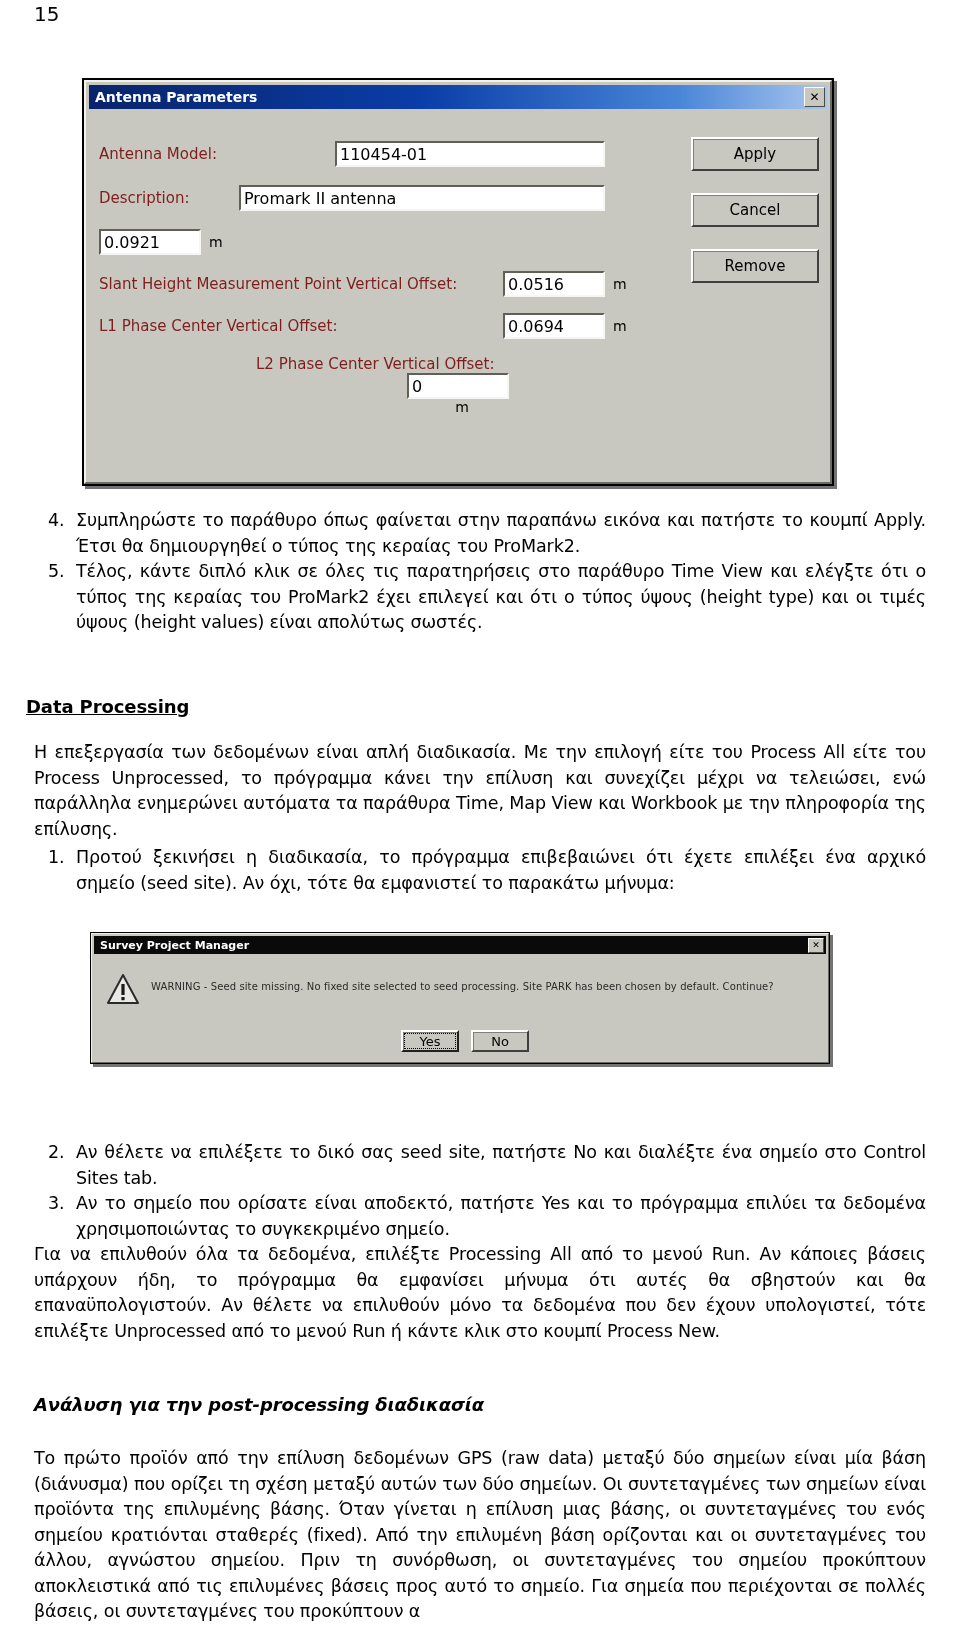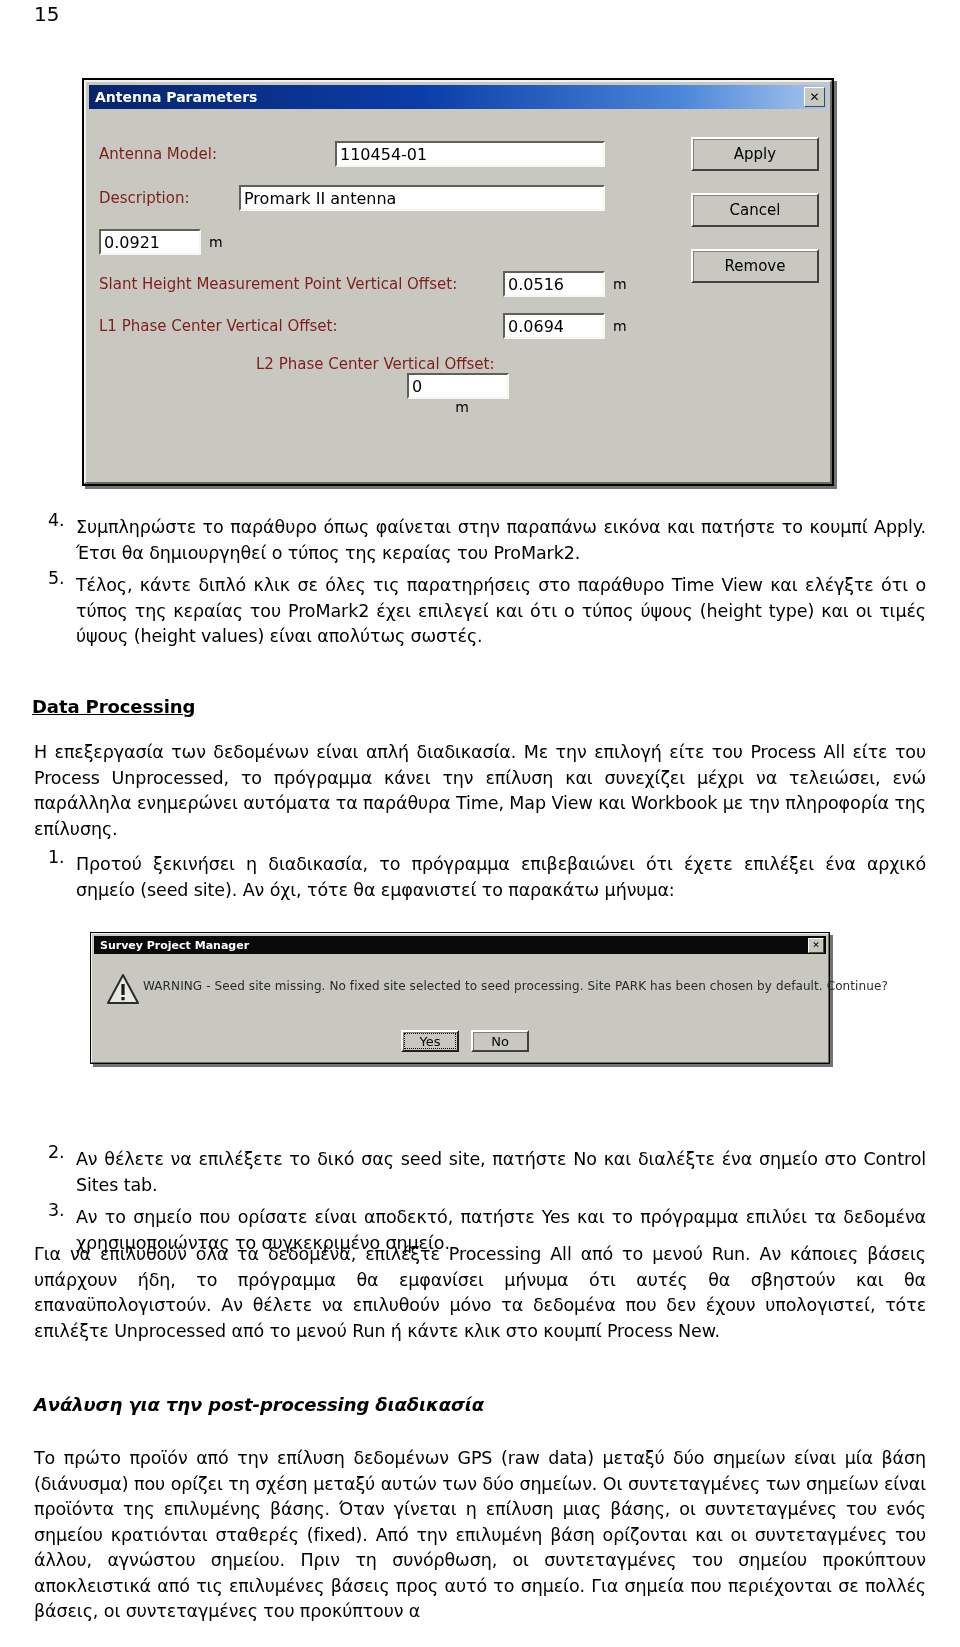--- a/index.html
+++ b/index.html
@@ -30,21 +30,21 @@
   }
   .para { margin:0 0 0 0; }
   .numlist { list-style:none; margin:0; padding:0; }
   .numlist li {
     display:flex; gap:0px; align-items:flex-start;
   }
   .numlist .num {
     width:42px; min-width:42px; text-align:left; padding-left:14px;
     box-sizing:border-box;
   }
-  .numlist .txt { flex:1; text-align:justify;margin-top:7px; }
+  .numlist .txt { flex:1; text-align:justify; }
   .section-head {
     font-weight:bold; text-decoration:underline;
     font-size:18px; line-height:26px;
   }
   .section-head-italic {
     font-weight:bold; font-style:italic;
     font-size:18px; line-height:26px;
   }
 
   
@@ -182,21 +182,21 @@
         <span class="num">4.</span>
         <span class="txt">Συμπληρώστε το παράθυρο όπως φαίνεται στην παραπάνω εικόνα και πατήστε το κουμπί Apply. Έτσι θα δημιουργηθεί ο τύπος της κεραίας του ProMark2.</span>
       </li>
       <li>
         <span class="num">5.</span>
         <span class="txt">Τέλος, κάντε διπλό κλικ σε όλες τις παρατηρήσεις στο παράθυρο Time View και ελέγξτε ότι ο τύπος της κεραίας του ProMark2 έχει επιλεγεί και ότι ο τύπος ύψους (height type) και οι τιμές ύψους (height values) είναι απολύτως σωστές.</span>
       </li>
     </ul>
   </div>
 
-  <div class="body-text section-head" style="position:absolute; left:32px; top:694px; width:892px;">Data Processing</div>
+  <div class="body-text section-head" style="position:absolute; left:26px; top:694px; width:892px;">Data Processing</div>
 
   <div class="body-text para" style="position:absolute; left:34px; top:740px; width:892px;">Η επεξεργασία των δεδομένων είναι απλή διαδικασία. Με την επιλογή είτε του Process All είτε του Process Unprocessed, το πρόγραμμα κάνει την επίλυση και συνεχίζει μέχρι να τελειώσει, ενώ παράλληλα ενημερώνει αυτόματα τα παράθυρα Time, Map View και Workbook με την πληροφορία της επίλυσης.</div>
 
   <div class="body-text" style="position:absolute; left:34px; top:845px; width:892px;">
     <ul class="numlist">
       <li>
         <span class="num">1.</span>
         <span class="txt">Προτού ξεκινήσει η διαδικασία, το πρόγραμμα επιβεβαιώνει ότι έχετε επιλέξει ένα αρχικό σημείο (seed site). Αν όχι, τότε θα εμφανιστεί το παρακάτω μήνυμα:</span>
       </li>
     </ul>
@@ -213,21 +213,21 @@
       <div style="position:relative; height:108px; padding:14px 10px 0 12px; box-sizing:border-box; display:flex; align-items:flex-start;">
 
         <span class="warn-icon" style="flex:0 0 34px; margin-top:4px;">
           <svg width="34" height="34" viewBox="0 0 34 34" aria-hidden="true">
             <polygon points="17,3 32,31 2,31" fill="#e9e9e4" stroke="#2b2b2b" stroke-width="2" stroke-linejoin="round"></polygon>
             <rect x="15.4" y="12" width="3.2" height="11" fill="#1a1a1a"></rect>
             <rect x="15.4" y="25" width="3.2" height="3.2" fill="#1a1a1a"></rect>
           </svg>
         </span>
 
-        <span style="font-size:12px; line-height:13px; color:#2a2a2a; margin-left:3px; margin-top:12px; letter-spacing:0.1px; white-space:nowrap;">WARNING - Seed site missing. No fixed site selected to seed processing. Site PARK has been chosen by default. Continue?</span>
+        <span style="font-size:10px; line-height:13px; color:#2a2a2a; margin-left:11px; margin-top:12px; letter-spacing:0.1px; white-space:nowrap;">WARNING - Seed site missing. No fixed site selected to seed processing. Site PARK has been chosen by default. Continue?</span>
 
         <span class="btn btn-small btn-default" style="position:absolute; left:307px; bottom:10px; width:58px; height:22px;">Yes</span>
         <span class="btn btn-small" style="position:absolute; left:377px; bottom:10px; width:58px; height:22px;">No</span>
       </div>
     </div>
   </div>
 
   <div class="body-text" style="position:absolute; left:34px; top:1140px; width:892px;">
     <ul class="numlist">
       <li>

